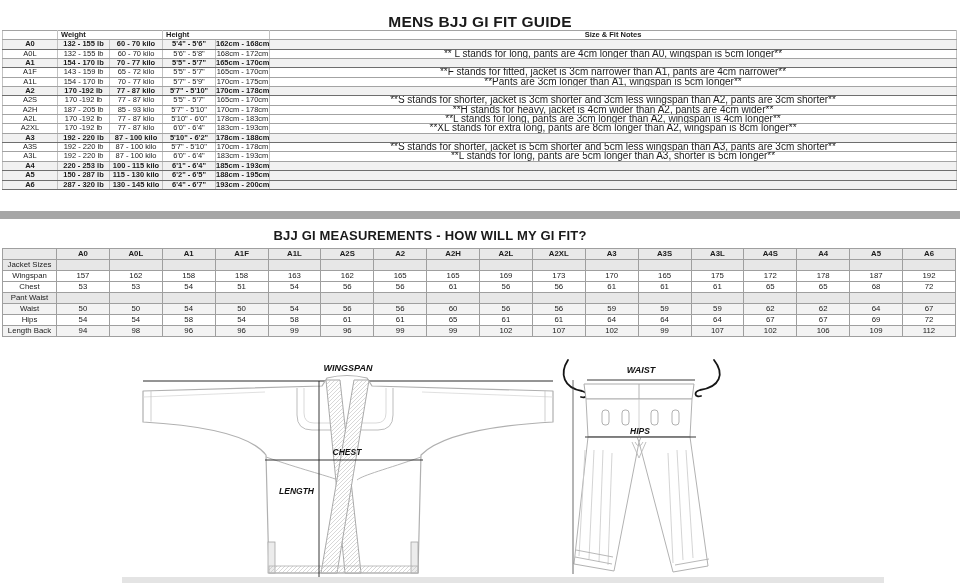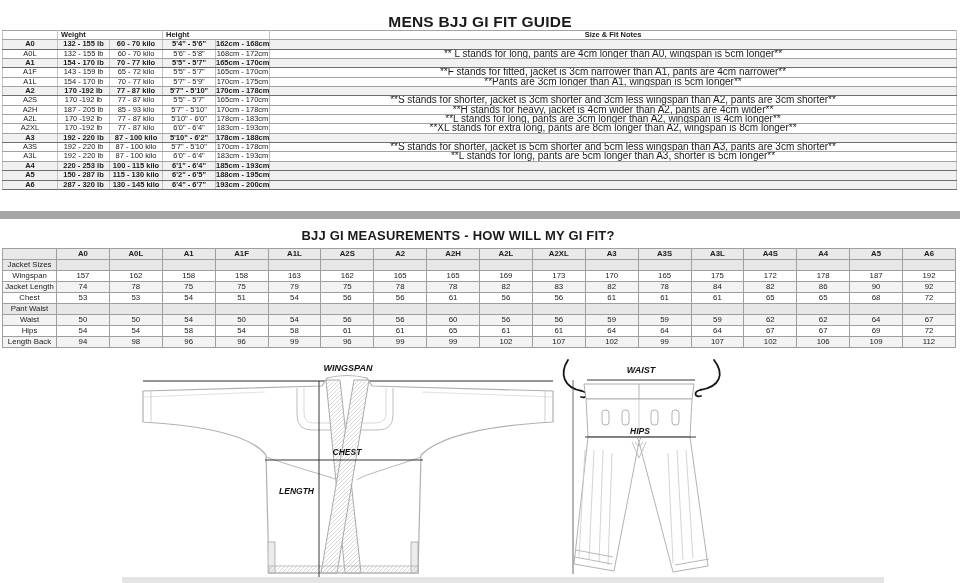--- a/index.html
+++ b/index.html
@@ -23,21 +23,21 @@
   .size-table tr.main td{font-weight:bold;background:#f1f1f1;
     border-top:1px solid #6e6e6e;border-bottom:1px solid #6e6e6e;}
   .size-table .hdr{font-weight:bold;text-align:left;padding-left:3px;}
   .size-table .hdr-notes{font-weight:bold;}
   .size-table td.note-cell{font-size:10px;}
   
   .divider-bar{position:absolute;left:0;top:211px;width:960px;height:8px;background:#a6a6a6;}
   
   .measure-title{
     position:absolute;top:228px;left:0;width:860px;text-align:center;
-    font-size:13px;font-weight:bold;letter-spacing:.2px;padding-left:28px;
+    font-size:13px;font-weight:bold;letter-spacing:.2px;
   }
   .measure-table{position:absolute;left:2px;top:248px;width:954px;font-size:7.8px;}
   .measure-table td,.measure-table th{
     border:1px solid #9f9f9f;height:10px;line-height:10px;padding:0;
     text-align:center;white-space:nowrap;overflow:hidden;
   }
   .measure-table th{font-weight:bold;background:#e9e9e9;}
   .measure-table td.rowlabel{font-weight:normal;}
   .measure-table tr.section td{background:#e7e7e7;}
   .measure-table tr.shade td{background:#f3f3f3;}
@@ -262,40 +262,20 @@
         <td>169</td>
         <td>173</td>
         <td>170</td>
         <td>165</td>
         <td>175</td>
         <td>172</td>
         <td>178</td>
         <td>187</td>
         <td>192</td>
       </tr>
-      <tr class="shade">
-        <td class="rowlabel">Jacket Length</td>
-        <td>74</td>
-        <td>78</td>
-        <td>75</td>
-        <td>75</td>
-        <td>79</td>
-        <td>75</td>
-        <td>78</td>
-        <td>78</td>
-        <td>82</td>
-        <td>83</td>
-        <td>82</td>
-        <td>78</td>
-        <td>84</td>
-        <td>82</td>
-        <td>86</td>
-        <td>90</td>
-        <td>92</td>
-      </tr>
       <tr>
         <td class="rowlabel">Chest</td>
         <td>53</td>
         <td>53</td>
         <td>54</td>
         <td>51</td>
         <td>54</td>
         <td>56</td>
         <td>56</td>
         <td>61</td>

